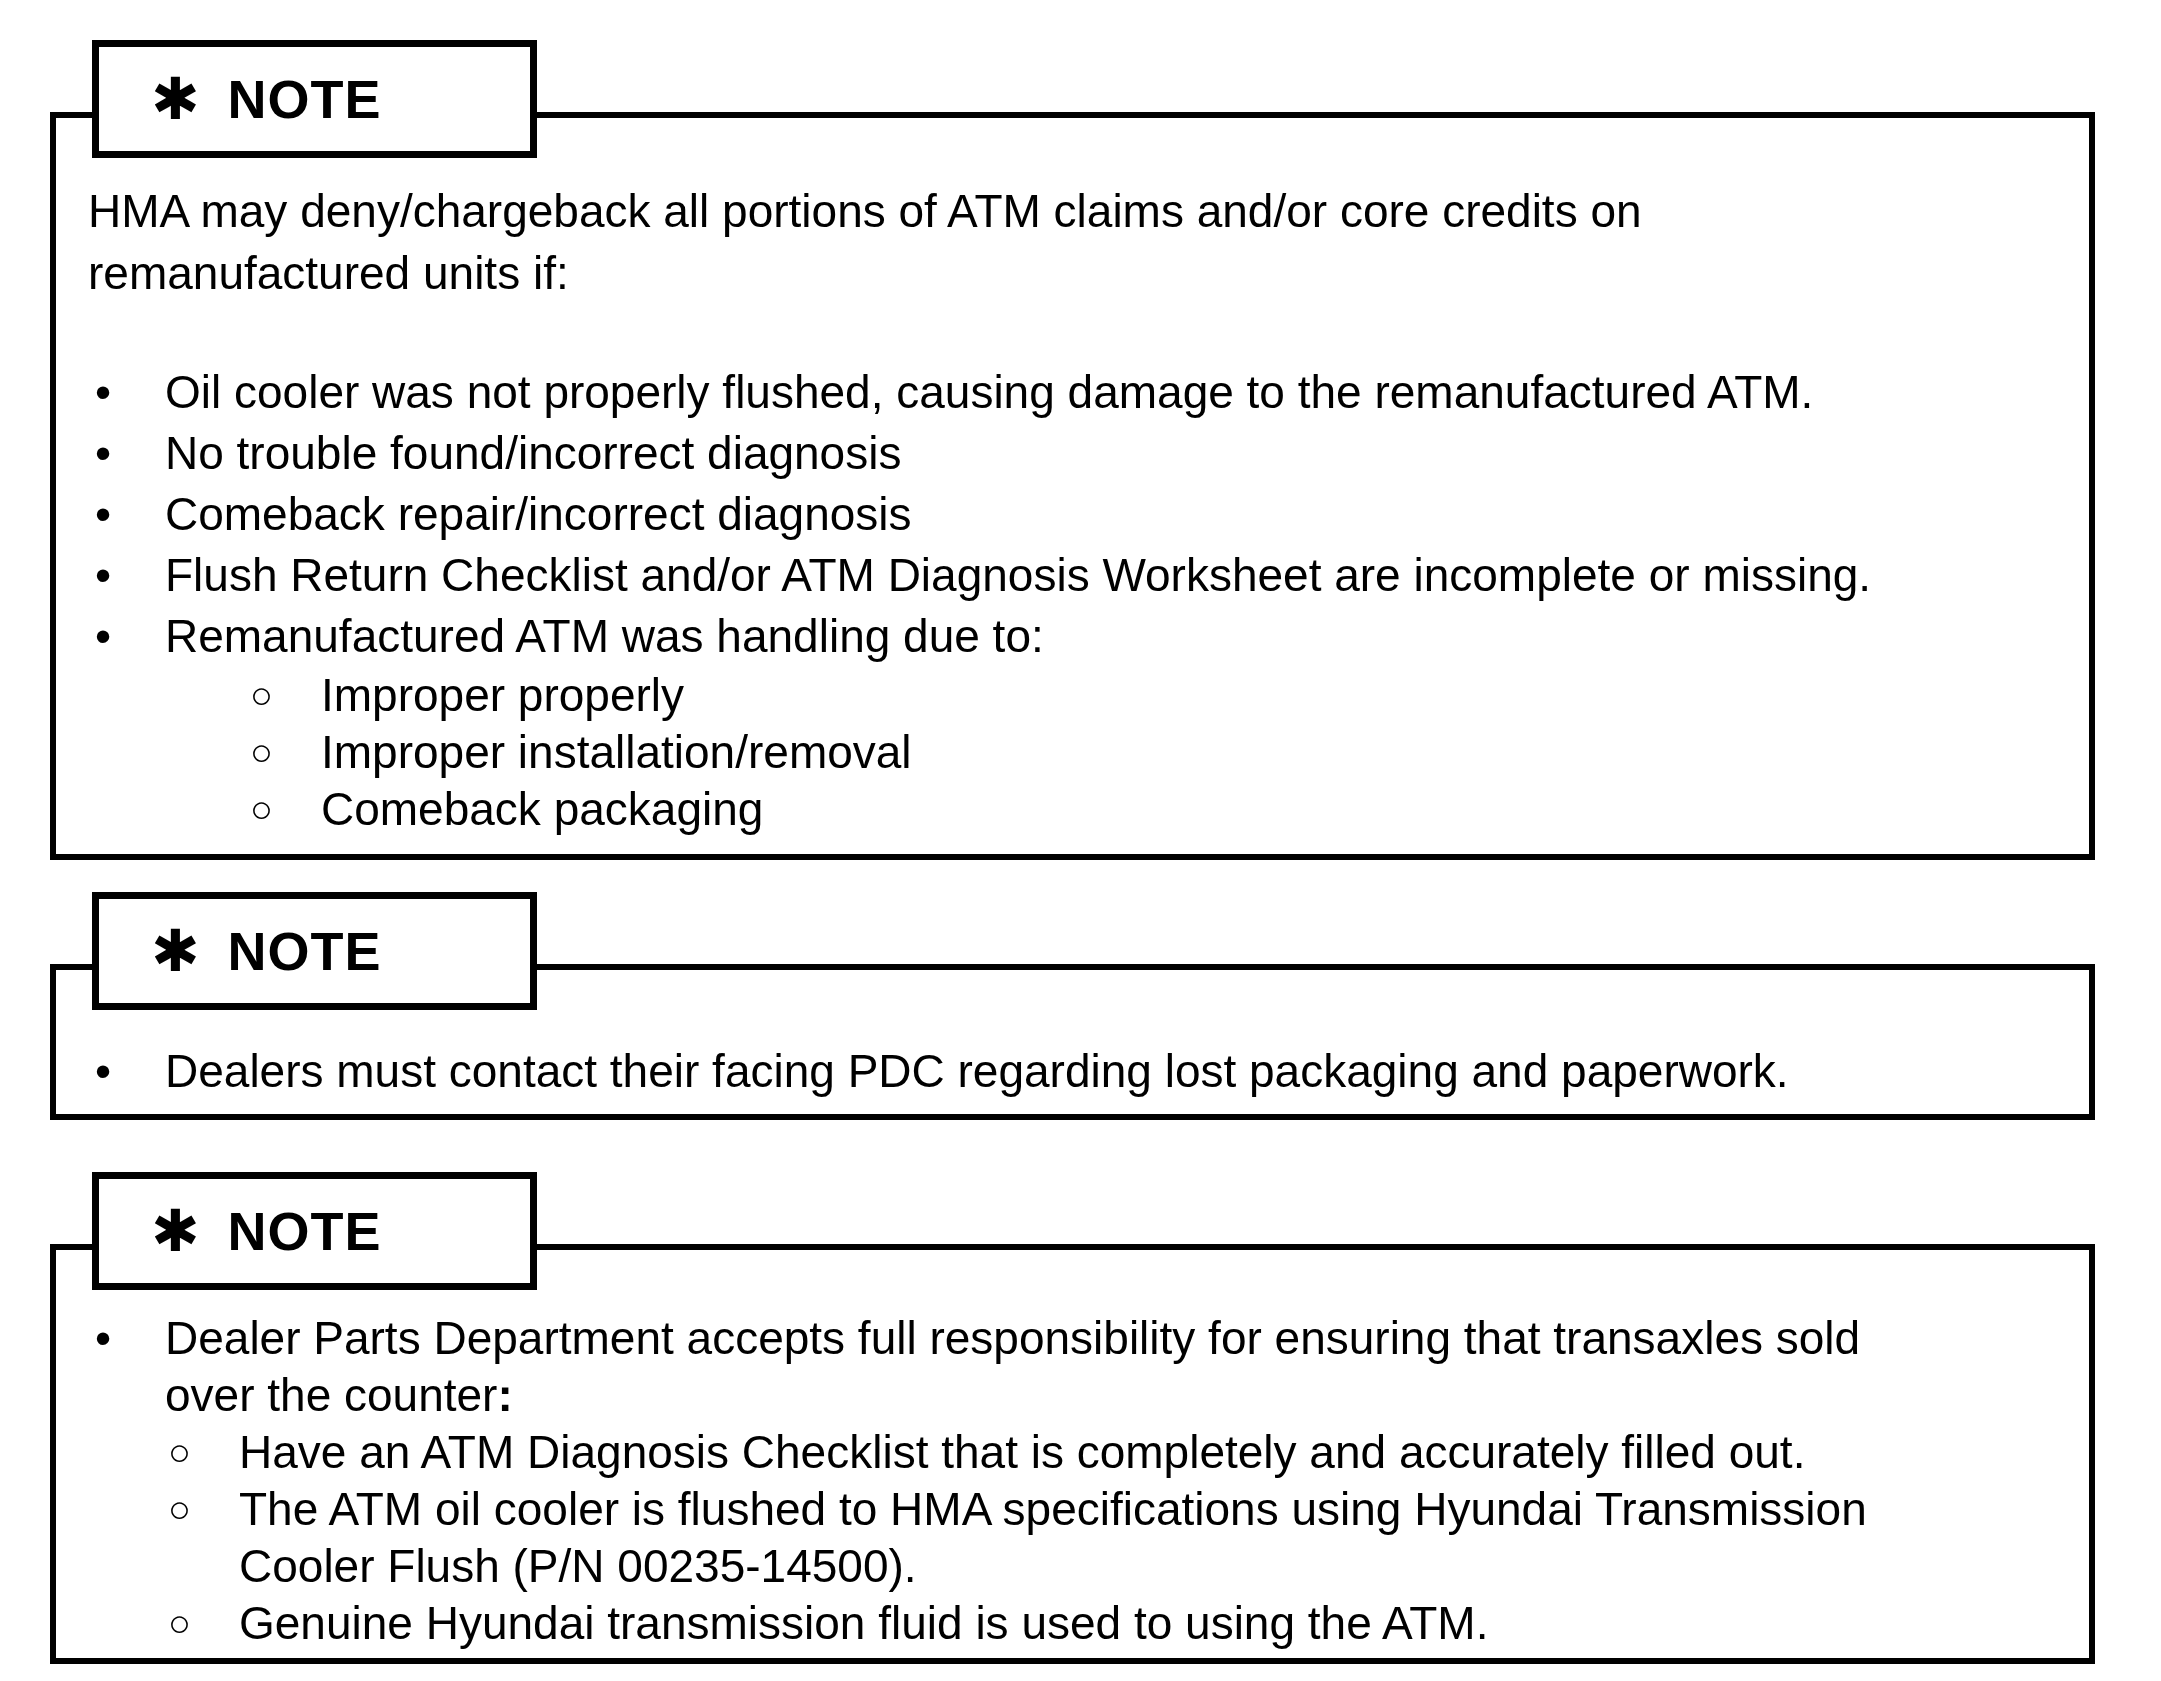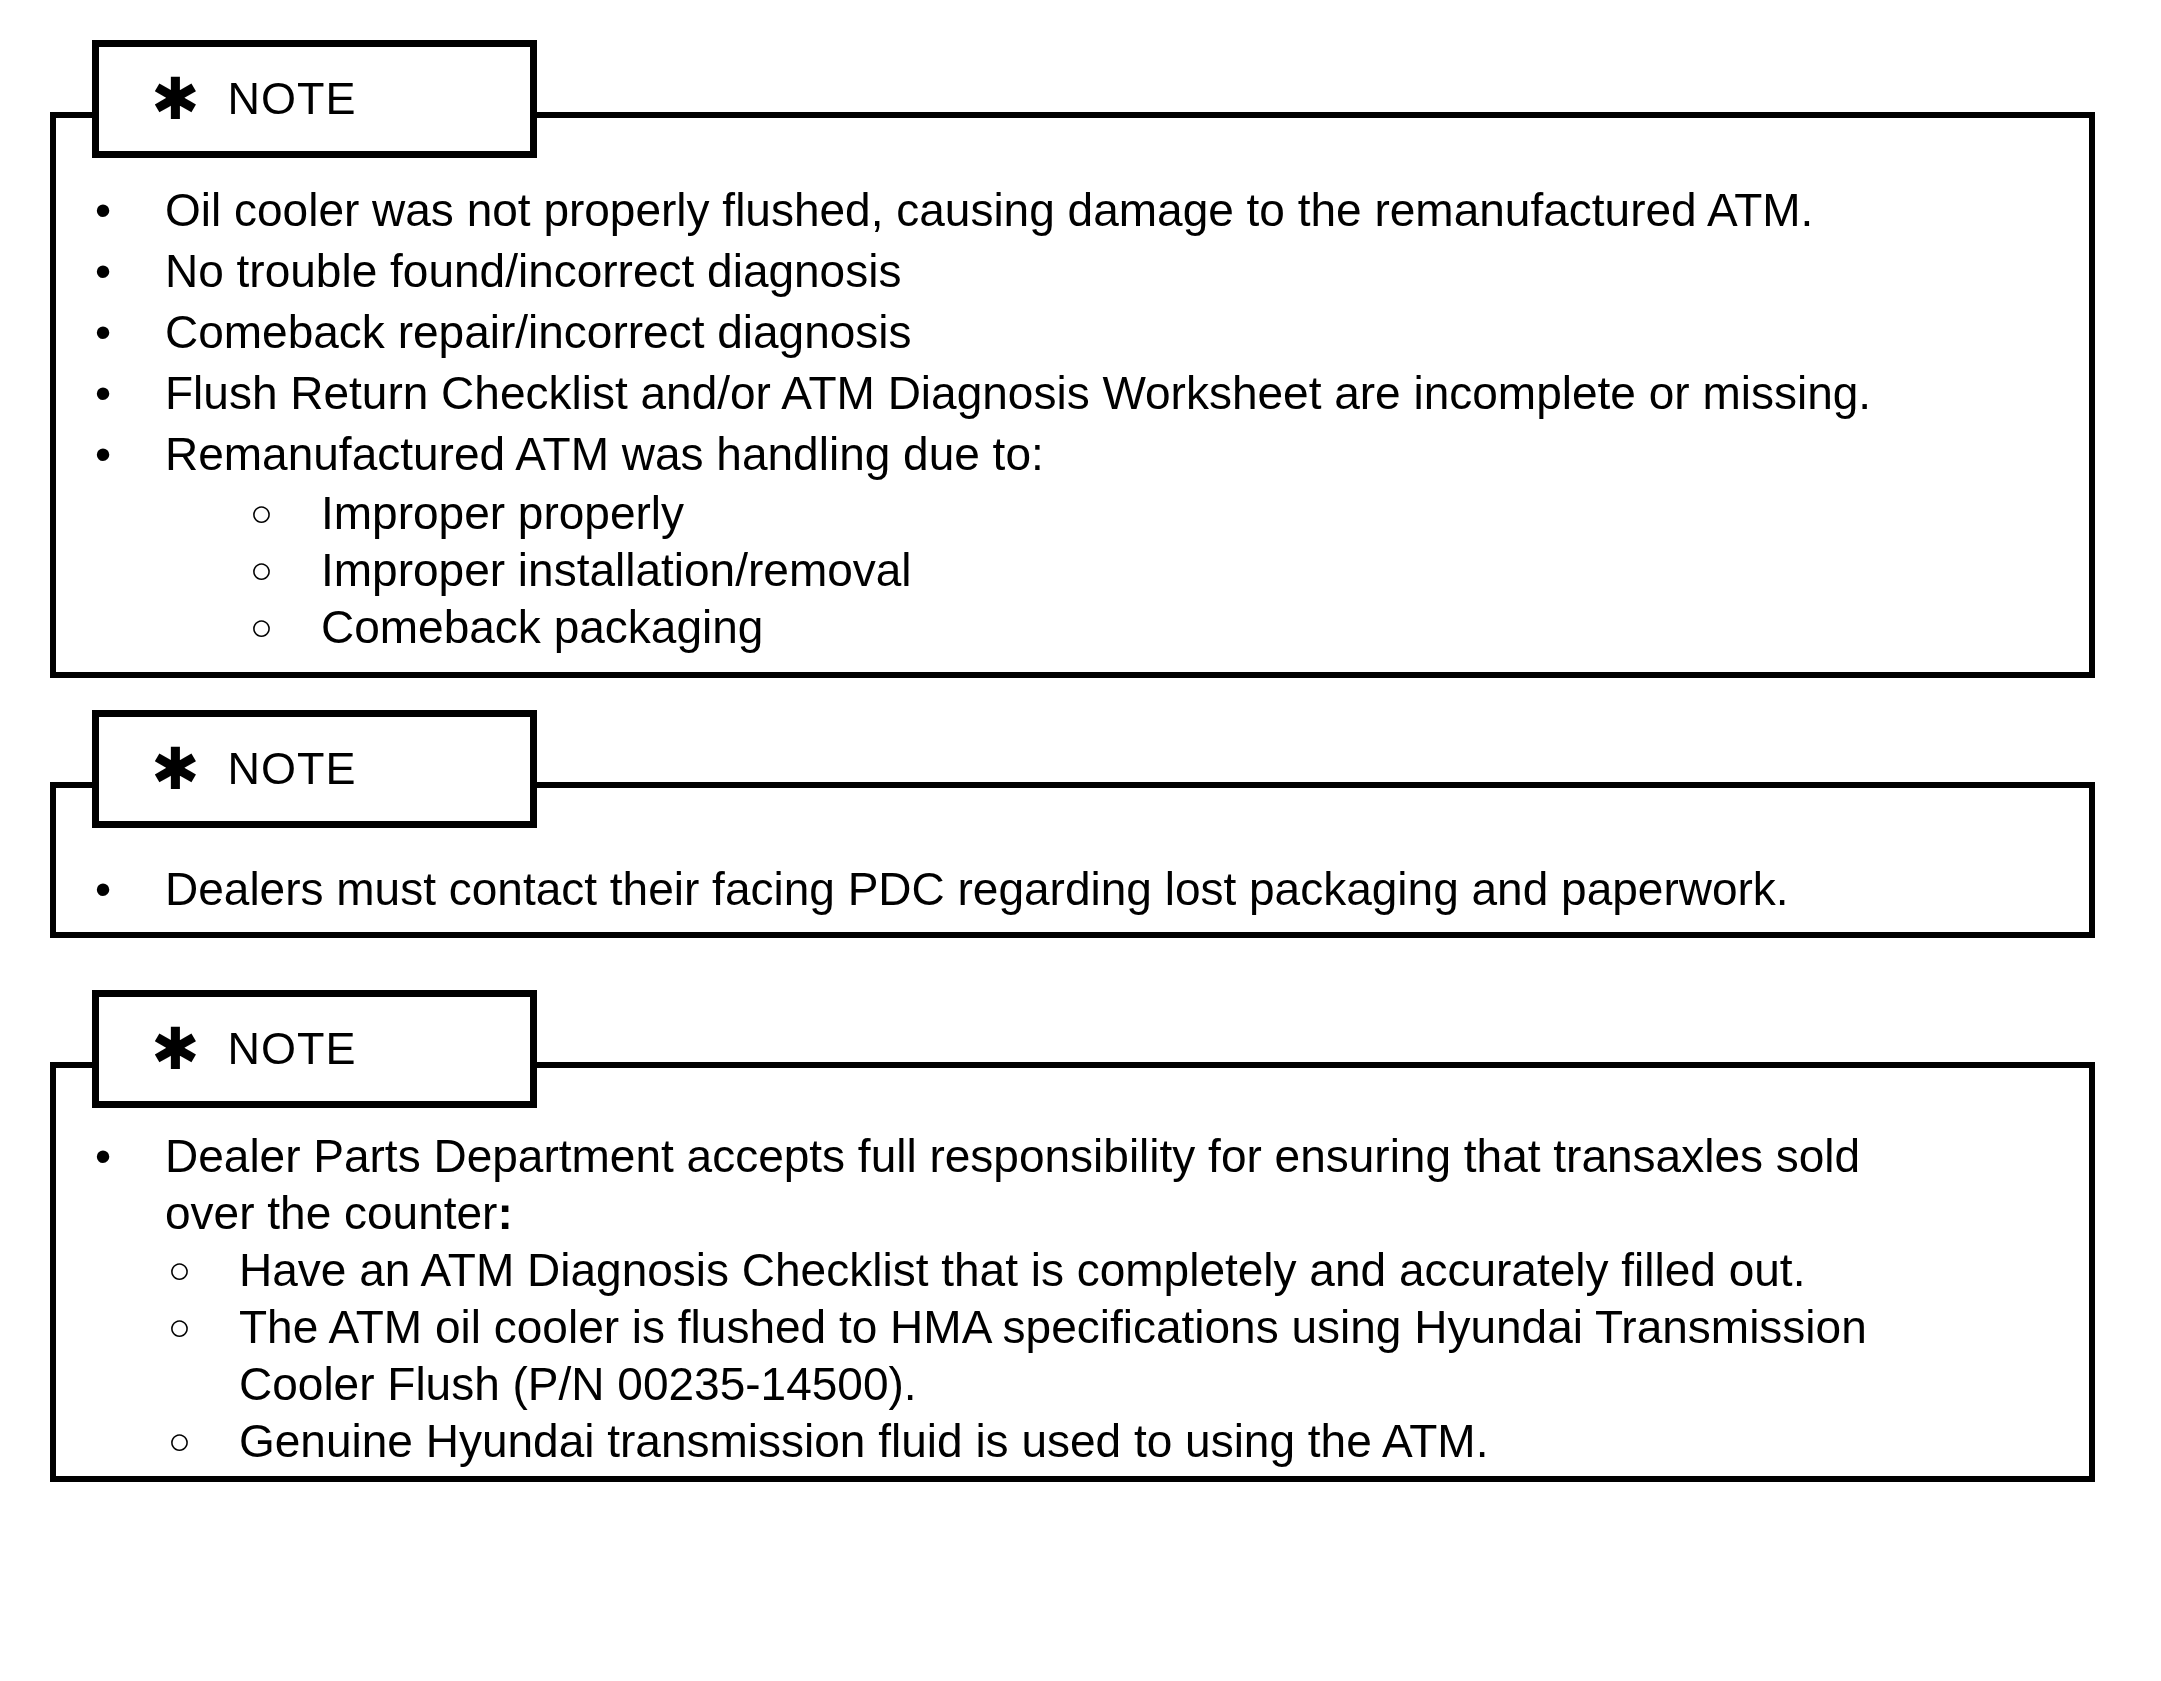--- a/index.html
+++ b/index.html
@@ -30,22 +30,22 @@
     padding-left: 52px;
     gap: 28px;
   }
   .note-icon {
     font-family: "DejaVu Sans", sans-serif;
     font-size: 58px;
     font-weight: bold;
     line-height: 1;
   }
   .note-title {
-    font-size: 45px;
-    font-weight: normal;
+    font-size: 54px;
+    font-weight: bold;
     letter-spacing: 1px;
   }
 
   .note-body {
     position: relative;
     z-index: 1;
     border: 6px solid #000000;
     margin-top: -46px;
     background: #ffffff;
     padding: 62px 40px 16px 32px;
@@ -76,20 +76,22 @@
 <body>
 
 <div class="page">
 
   <section class="note-block note-1">
     <div class="note-tab">
       <span class="note-icon">✱</span>
       <span class="note-title">NOTE</span>
     </div>
     <div class="note-body">
+      <p class="intro">HMA may deny/chargeback all portions of ATM claims and/or core credits on
+remanufactured units if:</p>
 
       <div class="b-row">
         <span class="b-marker">•</span>
         <span class="b-text">Oil cooler was not properly flushed, causing damage to the remanufactured ATM.</span>
       </div>
       <div class="b-row">
         <span class="b-marker">•</span>
         <span class="b-text">No trouble found/incorrect diagnosis</span>
       </div>
       <div class="b-row">

